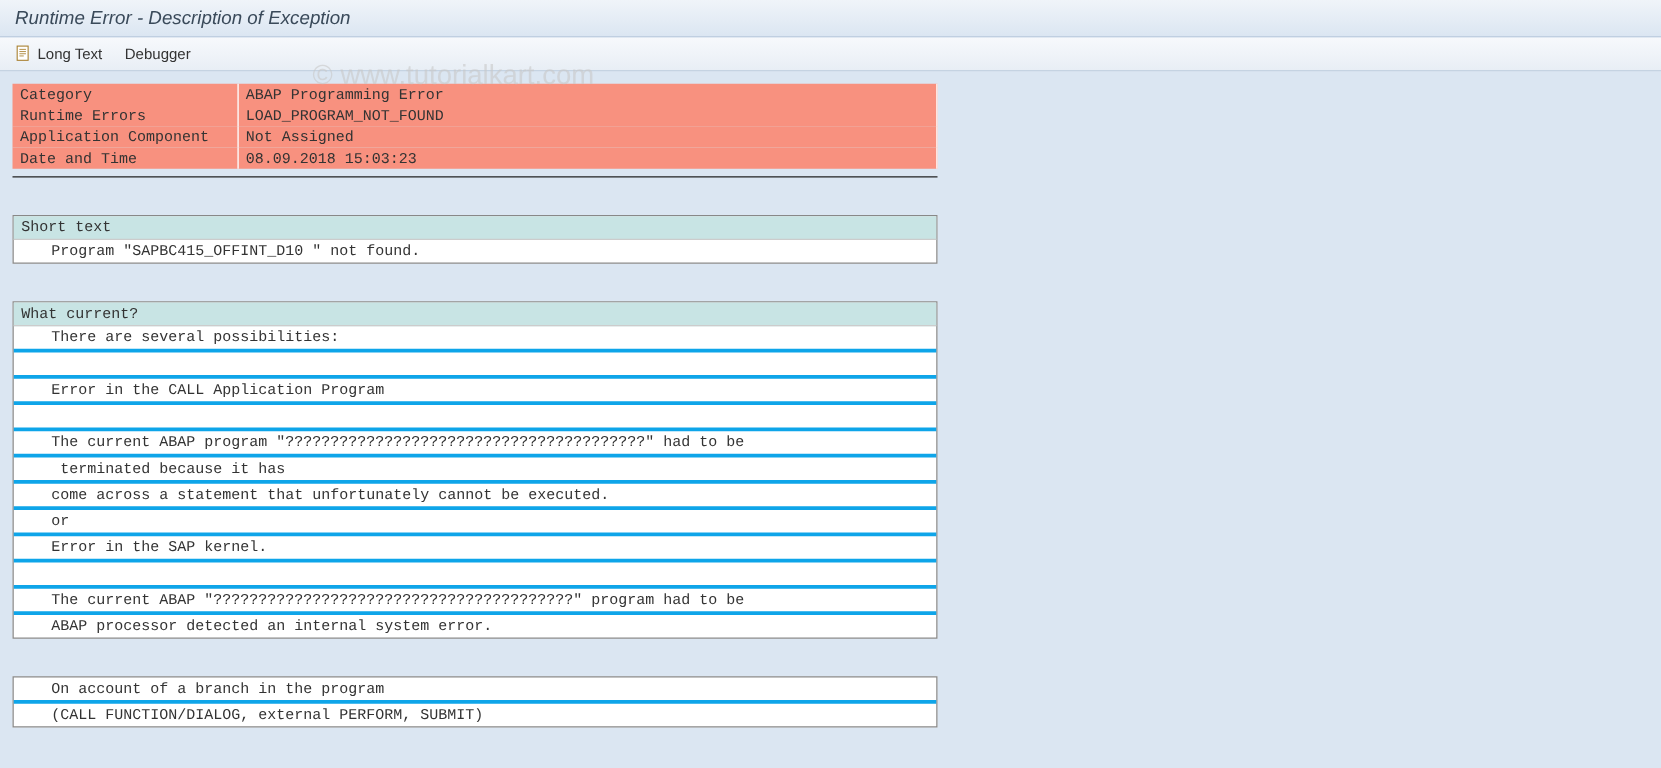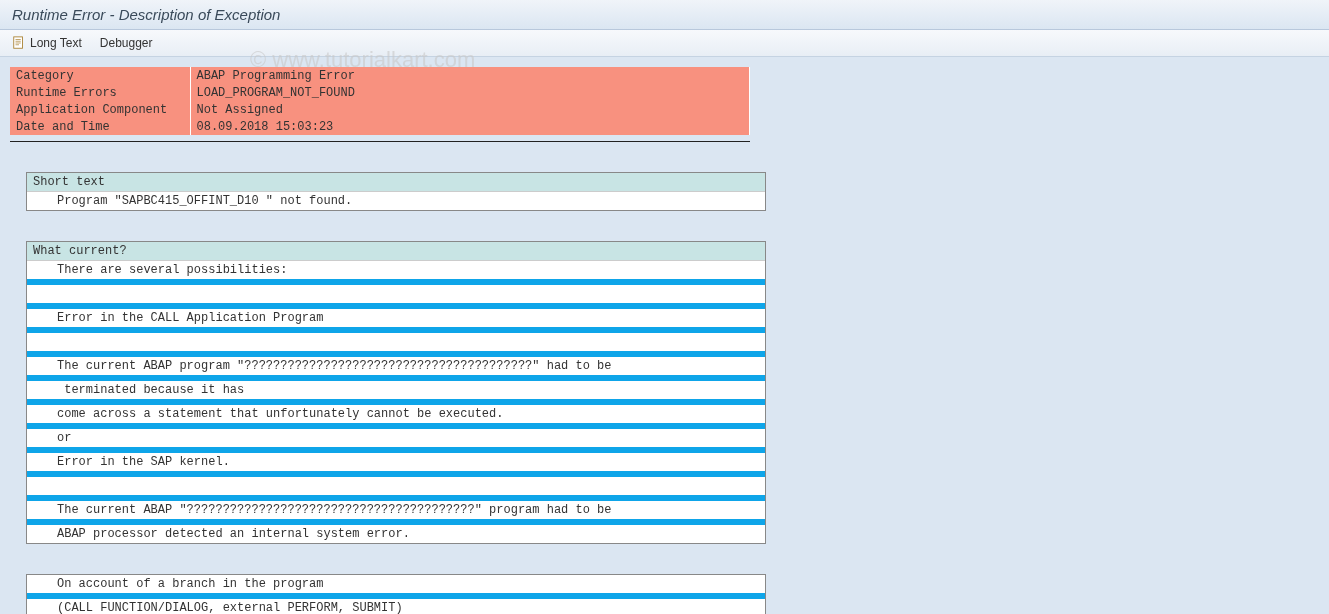--- a/index.html
+++ b/index.html
@@ -67,31 +67,30 @@
       border-top: 1px solid #222;
       margin-bottom: 30px;
     }
     .section-box {
       width: 740px;
       border: 1px solid #888;
       margin-bottom: 30px;
       font-family: 'Courier New', monospace;
       font-size: 12px;
       background: #fff;
-      margin-left: 16px;
     }
     .section-header {
       background: #c8e4e4;
       padding: 2px 6px;
       border-bottom: 1px solid #ccc;
       color: #333;
     }
     .section-row {
       padding: 2px 6px 2px 30px;
-      border-bottom: 6px solid #0ea5e9;
+      border-bottom: 3px solid #0ea5e9;
       color: #333;
       white-space: pre;
       min-height: 17px;
     }
     .section-row:last-child { border-bottom: none; }
     .watermark {
       position: absolute;
       top: 35px;
       left: 250px;
       font-size: 22px;

